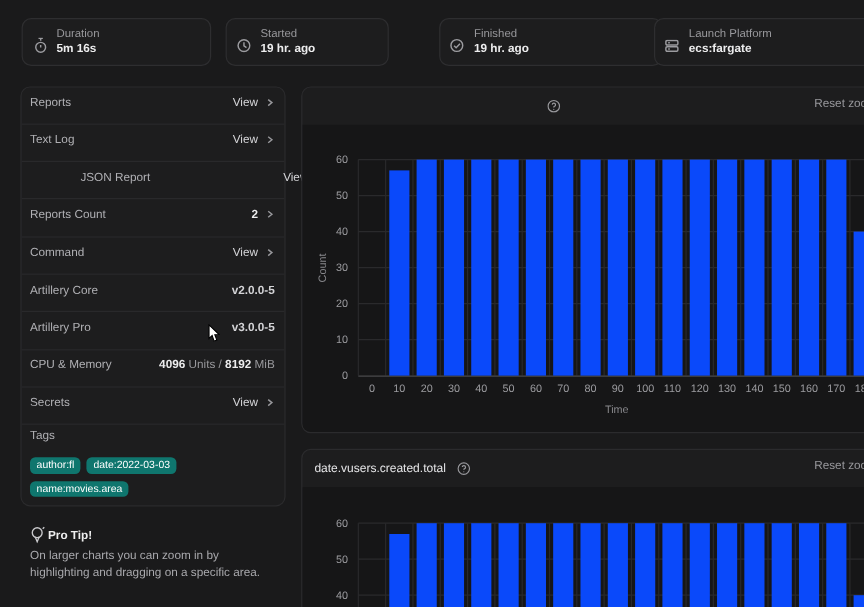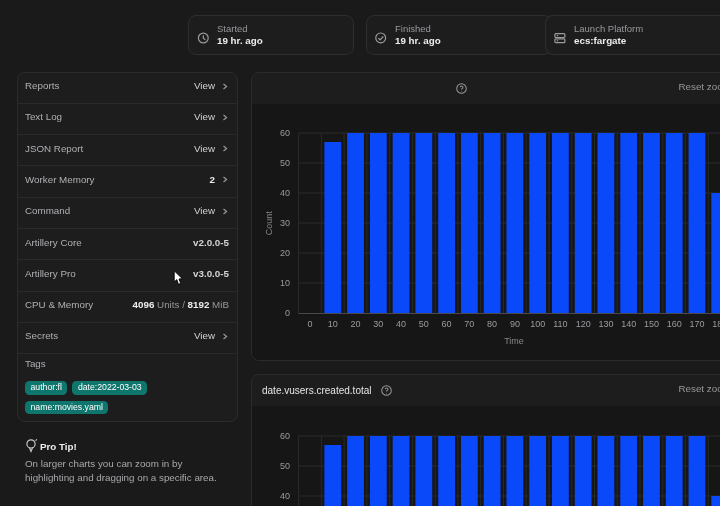--- a/index.html
+++ b/index.html
@@ -20,21 +20,31 @@
   .pill { display:inline-block; background:#0f766e; color:#fff; font-size:8.7px;
     line-height:9.5px; border-radius:4.5px; padding:2px 5.5px; margin-right:5px; }
   .bold { font-weight:700; color:#ededee; }
   .chart-title { position:absolute; left:10px; top:8.5px; font-size:10px; color:#e6e6e8; }
   .reset { position:absolute; font-size:9.8px; top:8px; color:#98989c; }
 </style>
 </head>
 <body>
 <div class="page">
 
-  <div class="card" style="left:188px; width:166px;padding-left:20px;">
+  <div class="card" style="left:18px; width:158px;">
+    <svg class="ic" style="left:8.5px; top:14.5px;" width="12" height="14" viewBox="0 0 12 14" fill="none" stroke="#9b9b9f" stroke-width="1.2">
+      <circle cx="5.9" cy="8.4" r="4.1"></circle>
+      <line x1="5.9" y1="6.4" x2="5.9" y2="8.6"></line>
+      <line x1="4.1" y1="1" x2="7.7" y2="1"></line>
+      <line x1="5.9" y1="1" x2="5.9" y2="3"></line>
+    </svg>
+    <div class="lab">Duration</div>
+    <div class="val">5m 16s</div>
+  </div>
+  <div class="card" style="left:188px; width:136px;padding-left:20px;">
     <svg class="ic" style="left:8px; top:16px;" width="12" height="12" viewBox="0 0 12 12" fill="none" stroke="#9b9b9f" stroke-width="1.2">
       <circle cx="6.3" cy="6" r="4.9"></circle>
       <polyline points="6.3,3.3 6.3,6.3 8.4,7.7"></polyline>
     </svg>
     <div class="lab">Started</div>
     <div class="val">19 hr. ago</div>
   </div>
   <div class="card" style="left:366px; width:186px;">
     <svg class="ic" style="left:8px; top:16px;" width="12" height="12" viewBox="0 0 12 12" fill="none" stroke="#9b9b9f" stroke-width="1.2">
       <circle cx="5.7" cy="5.9" r="4.9"></circle>
@@ -63,29 +73,29 @@
           </svg></span>
       </div>
     <div class="sep" style="top:31.3px;"></div>
     <div class="row" style="top:31.3px;">
         <span class="l">Text Log</span>
         <span class="r">View<svg class="chev" width="6" height="7" viewBox="0 0 6 7" fill="none" stroke="#98989c" stroke-width="1.2">
             <polyline points="1.5,1 4.6,3.5 1.5,6"></polyline>
           </svg></span>
       </div>
     <div class="sep" style="top:62.6px;"></div>
-    <div class="row" style="top:62.6px;">
+    <div class="row" style="top:62.6px;margin-left:42px;">
         <span class="l">JSON Report</span>
         <span class="r">View<svg class="chev" width="6" height="7" viewBox="0 0 6 7" fill="none" stroke="#98989c" stroke-width="1.2">
             <polyline points="1.5,1 4.6,3.5 1.5,6"></polyline>
           </svg></span>
       </div>
     <div class="sep" style="top:93.9px;"></div>
     <div class="row" style="top:93.9px;">
-        <span class="l">Worker Memory</span>
+        <span class="l">Reports Count</span>
         <span class="r"><span class="bold">2</span><svg class="chev" width="6" height="7" viewBox="0 0 6 7" fill="none" stroke="#98989c" stroke-width="1.2">
             <polyline points="1.5,1 4.6,3.5 1.5,6"></polyline>
           </svg></span>
       </div>
     <div class="sep" style="top:125.2px;"></div>
     <div class="row" style="top:125.2px;">
         <span class="l">Command</span>
         <span class="r">View<svg class="chev" width="6" height="7" viewBox="0 0 6 7" fill="none" stroke="#98989c" stroke-width="1.2">
             <polyline points="1.5,1 4.6,3.5 1.5,6"></polyline>
           </svg></span>
@@ -111,21 +121,21 @@
         <span class="r">View<svg class="chev" width="6" height="7" viewBox="0 0 6 7" fill="none" stroke="#98989c" stroke-width="1.2">
             <polyline points="1.5,1 4.6,3.5 1.5,6"></polyline>
           </svg></span>
       </div>
     <div class="sep" style="top:281.7px;"></div>
     <div style="position:absolute; left:7px; top:286.4px; font-size:9.8px; color:#b0b0b4;">Tags</div>
     <div style="position:absolute; left:7px; top:309.9px; white-space:nowrap; line-height:0;">
       <span class="pill">author:fl</span><span class="pill">date:2022-03-03</span>
     </div>
     <div style="position:absolute; left:7px; top:329.4px; white-space:nowrap; line-height:0;">
-      <span class="pill">name:movies.yaml</span>
+      <span class="pill">name:movies.area</span>
     </div>
   </div>
 
   <div style="position:absolute; left:25px; top:438px; width:16px; height:16px;">
     <svg width="14" height="15" viewBox="0 0 14 15" fill="none" stroke="#c9c9cc" stroke-width="1.15">
       <circle cx="6" cy="5.9" r="4.1"></circle>
       <path d="M4.3 9.3 L6 13.4 L7.7 9.3" fill="none"></path>
       <line x1="10.6" y1="2.6" x2="11.9" y2="1.3"></line>
     </svg>
   </div>

